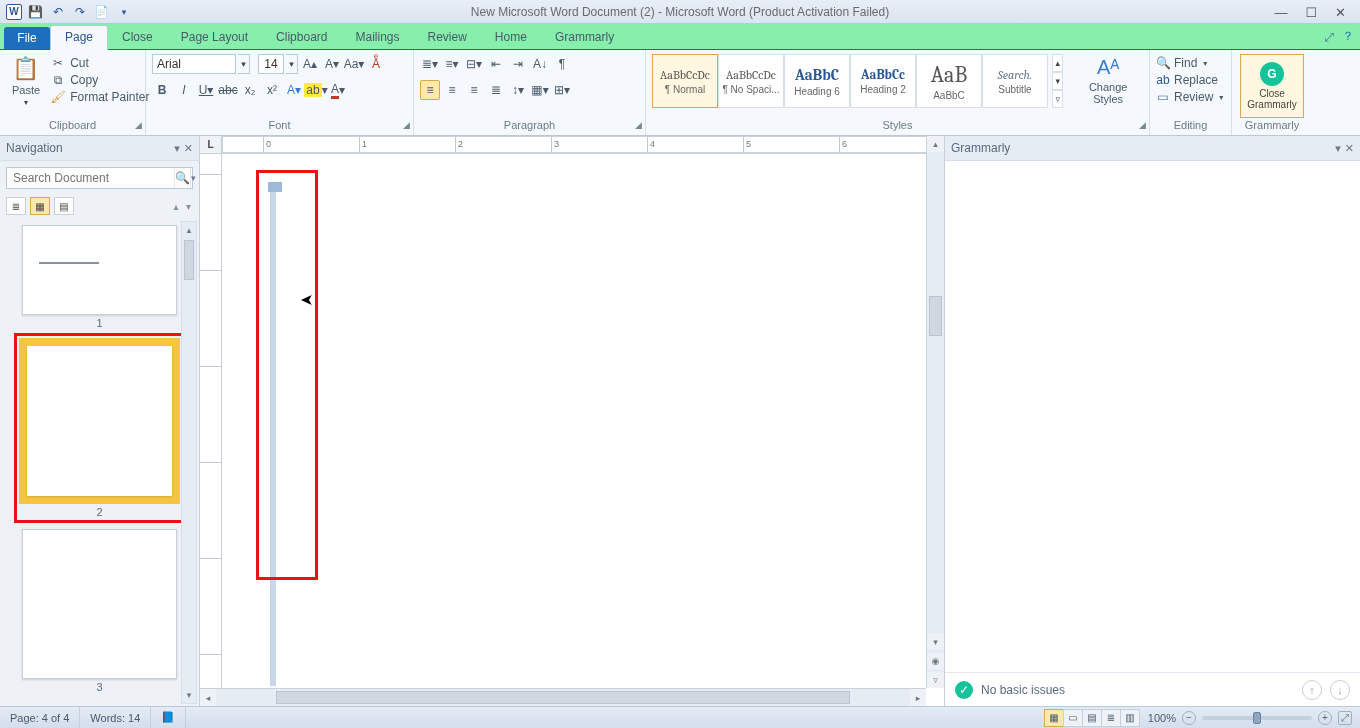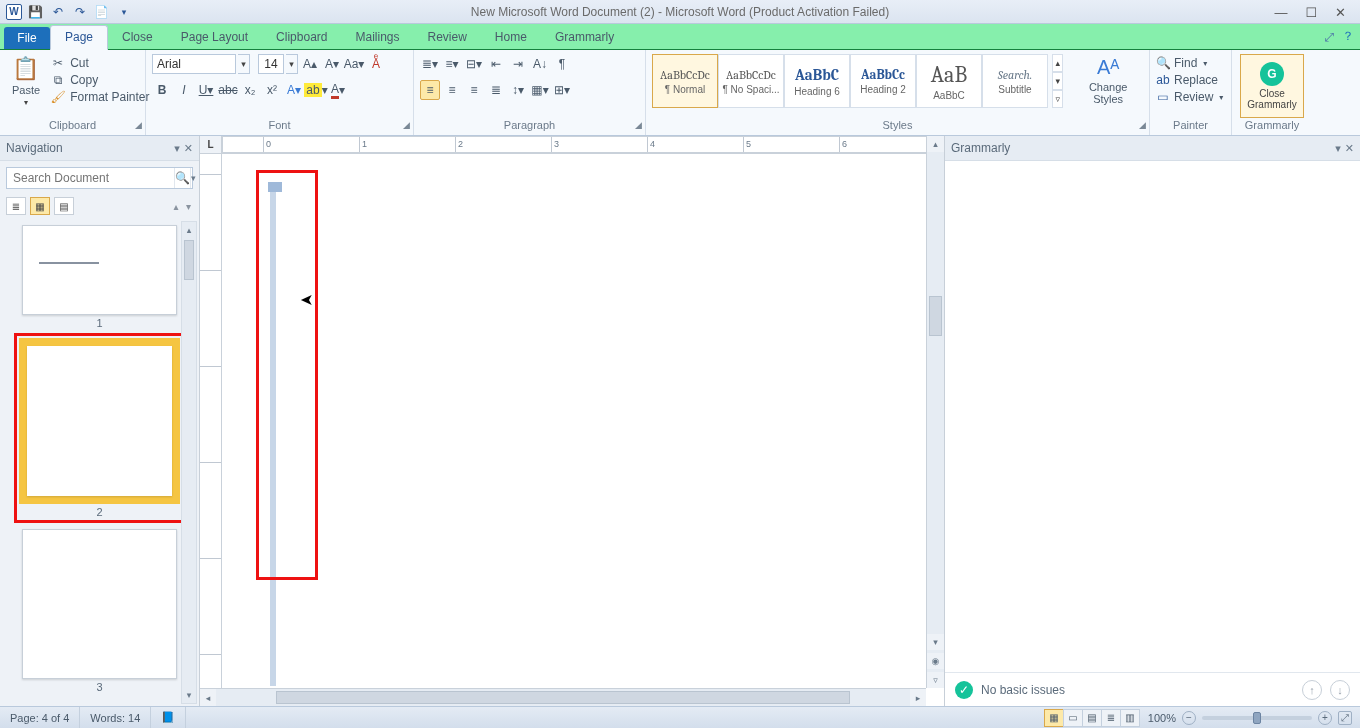--- a/index.html
+++ b/index.html
@@ -296,21 +296,21 @@
             <span class="ic">ab</span>
             <span>Replace</span>
           </div>
       <div class="row-item">
             <span class="ic">▭</span>
             <span>Review</span>
             <span style="font-size:8px;margin-left:2px">▾</span>
           </div>
     </div>
       </div>
-    <div class="group-label"><span>Painter</span></div>
+    <div class="group-label"><span>Editing</span></div>
   </div>
 
   <div class="group" style="width:80px;border-right:none">
     <div class="group-body" style="justify-content:center">
       <div class="grammarly-tile">
         <div class="circle">G</div>
         <span class="lbl" style="font-size:10px;text-align:center;line-height:1.1">Close Grammarly</span>
       </div>
     </div>
     <div class="group-label"><span>Grammarly</span></div>

